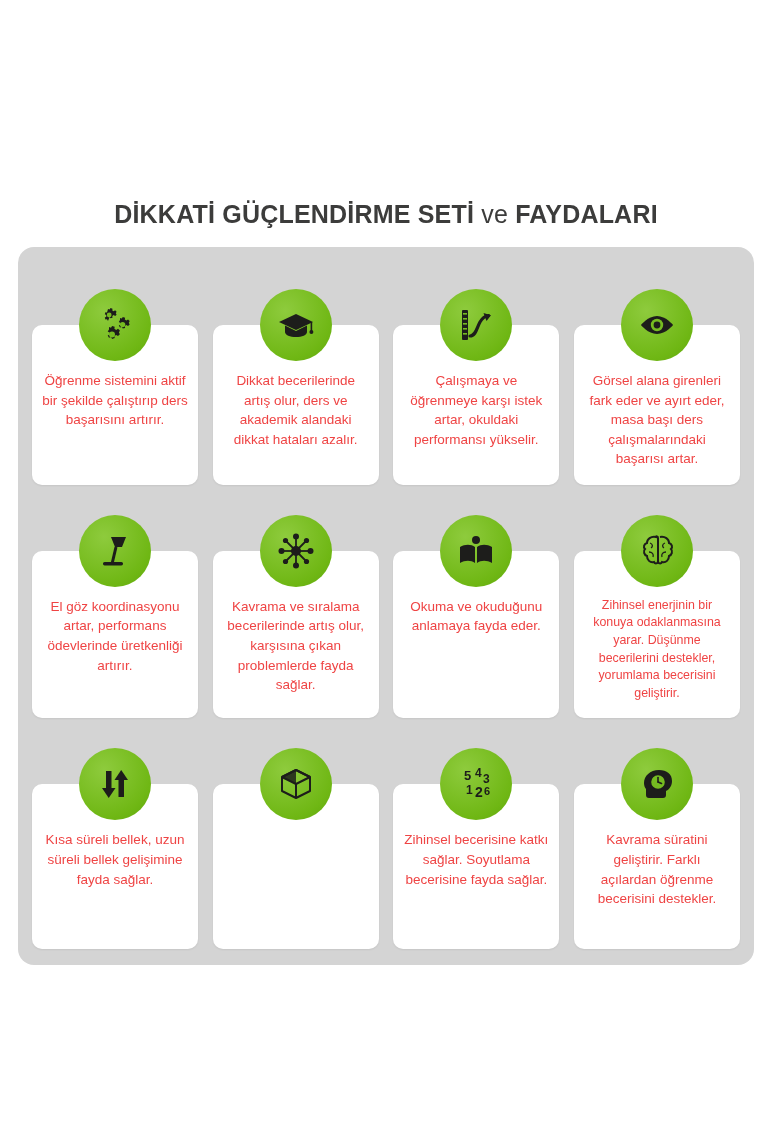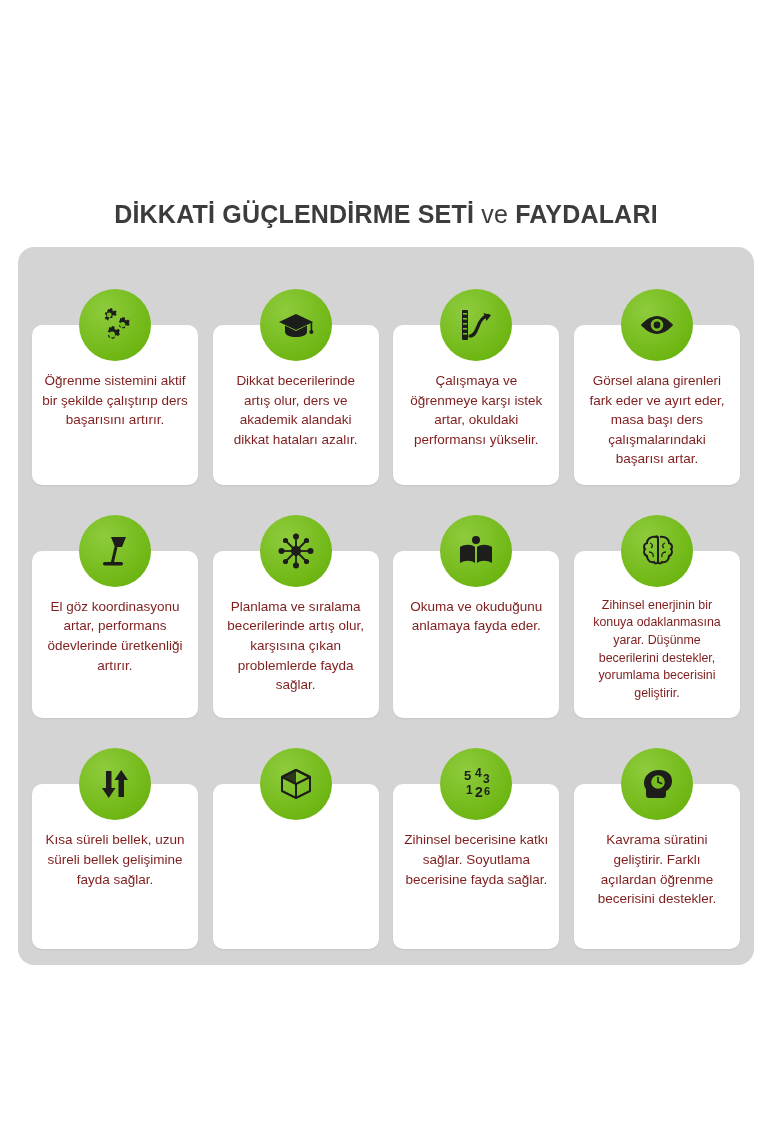--- a/index.html
+++ b/index.html
@@ -93,21 +93,21 @@
   .card .bubble svg {
     width: 40px;
     height: 40px;
     display: block;
   }
 
   .card .text {
     font-size: 13.5px;
     line-height: 1.45;
     text-align: center;
-    color: #7f1d1d;
+    color: #ef4444;
   }
   .card.dense .text {
     font-size: 12.4px;
     line-height: 1.42;
     text-align: center;
   }
 
   
   .row.r1 .card { min-height: 150px; }
   .row.r2 .card { min-height: 160px; }
@@ -221,21 +221,21 @@
               <circle cx="20" cy="34.5" r="3"></circle>
               <circle cx="5.5" cy="20" r="3"></circle>
               <circle cx="34.5" cy="20" r="3"></circle>
               <circle cx="9.5" cy="9.5" r="2.6"></circle>
               <circle cx="30.5" cy="9.5" r="2.6"></circle>
               <circle cx="9.5" cy="30.5" r="2.6"></circle>
               <circle cx="30.5" cy="30.5" r="2.6"></circle>
             </g>
           </svg>
         </div>
-        <div class="text">Planlama ve sıralama becerilerinde artış olur, karşısına çıkan problemlerde fayda sağlar.</div>
+        <div class="text">Kavrama ve sıralama becerilerinde artış olur, karşısına çıkan problemlerde fayda sağlar.</div>
       </div>
 
       <div class="card">
         <div class="bubble">
           <svg viewBox="0 0 40 40" xmlns="http://www.w3.org/2000/svg">
             <circle cx="20" cy="9" r="4" fill="#1d1d1b"></circle>
             <path d="M4 16 C9 13 15 13 19 16 L19 32 C15 29 9 29 4 32 Z" fill="#1d1d1b"></path>
             <path d="M36 16 C31 13 25 13 21 16 L21 32 C25 29 31 29 36 32 Z" fill="#1d1d1b"></path>
           </svg>
         </div>

